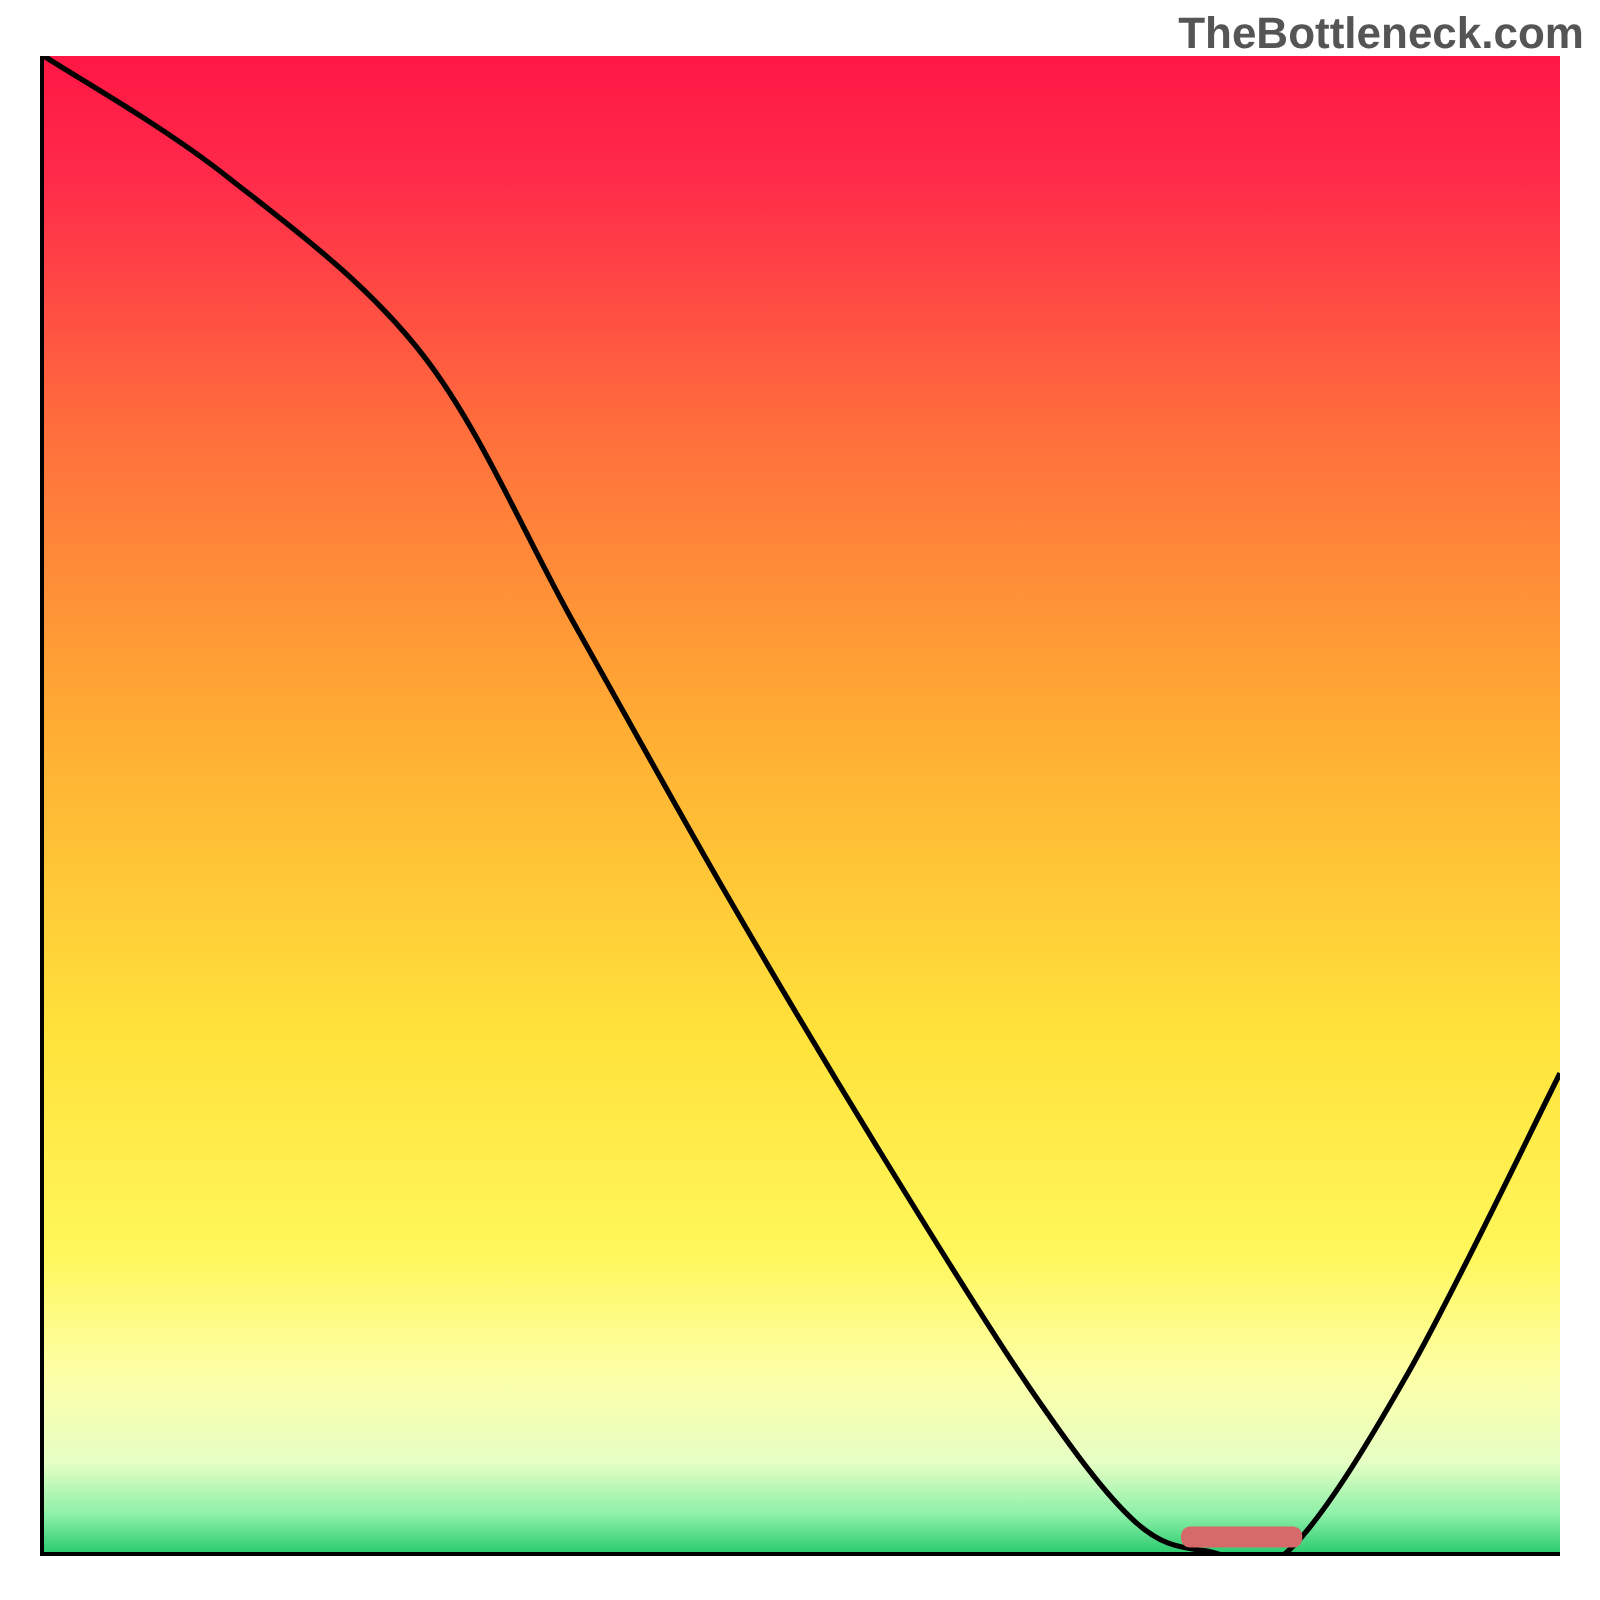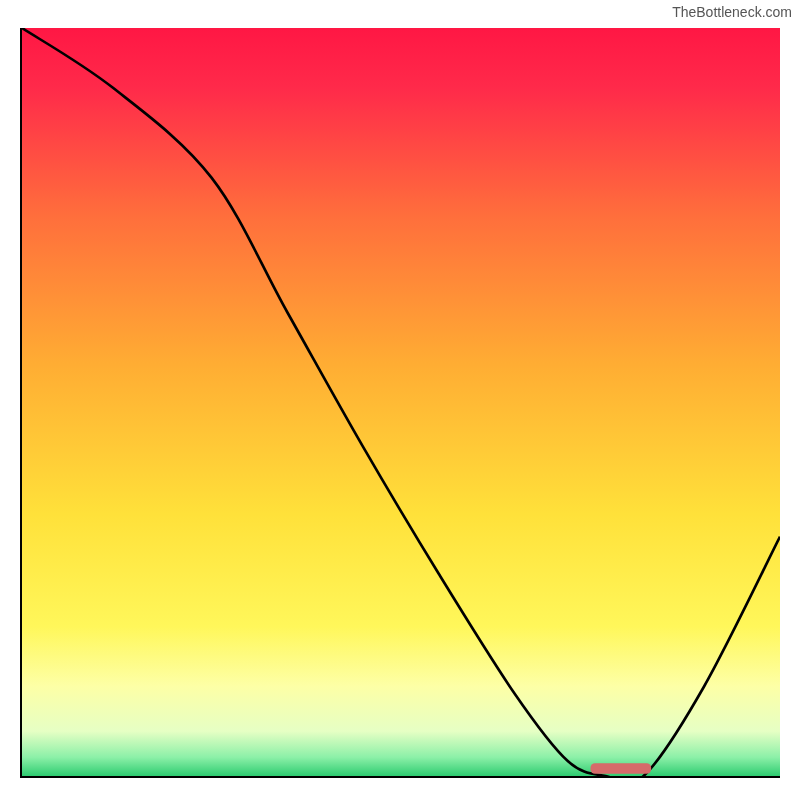--- a/index.html
+++ b/index.html
@@ -8,22 +8,22 @@
     height: 800px;
     background: #ffffff;
     font-family: Arial, sans-serif;
     position: relative;
     overflow: hidden;
   }
   .watermark {
     position: absolute;
     top: 4px;
     right: 8px;
-    font-size: 14px;
-    font-weight: 400;
+    font-size: 22px;
+    font-weight: 700;
     color: #555555;
     z-index: 10;
   }
   .plot-area {
     position: absolute;
     left: 20px;
     top: 28px;
     width: 760px;
     height: 750px;
     border: 2px solid #000000;

